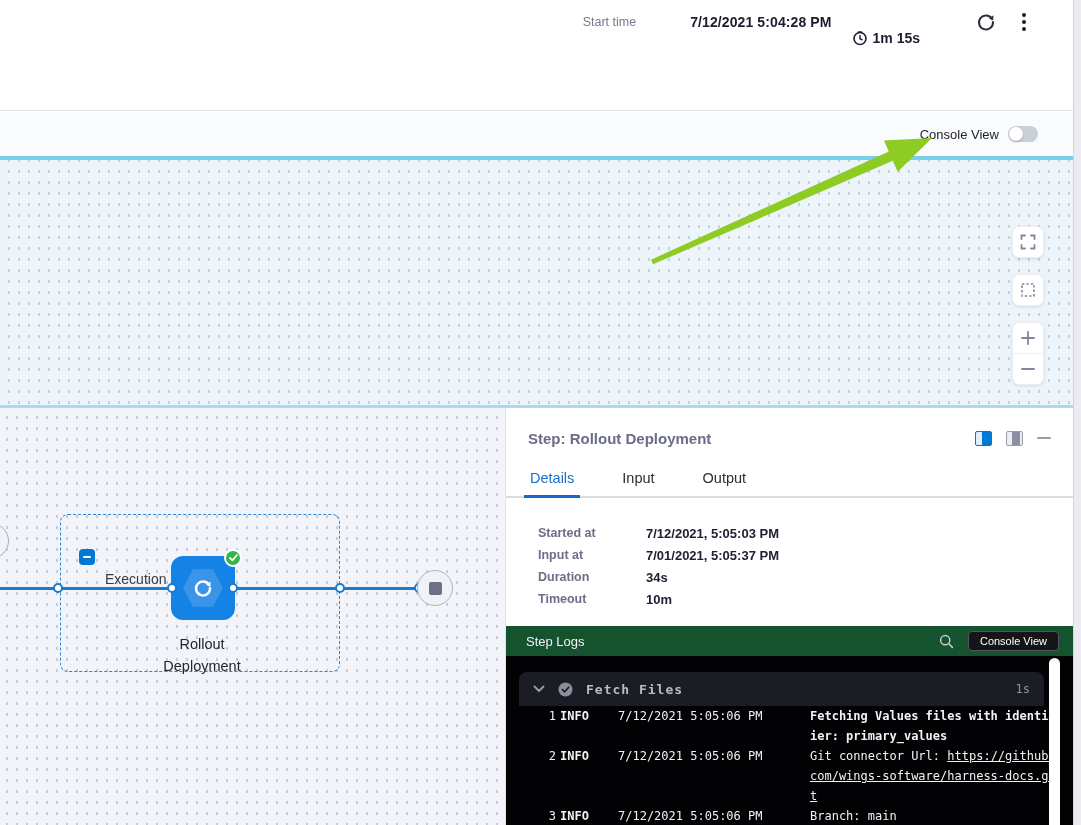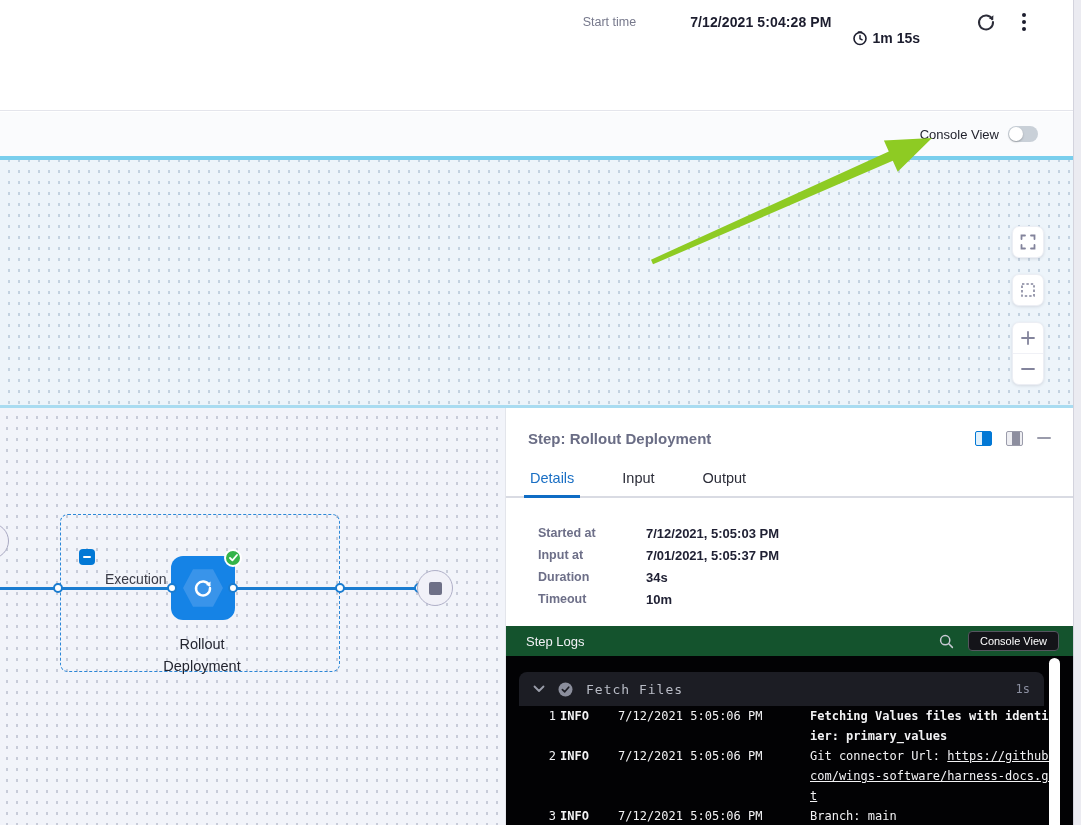--- a/index.html
+++ b/index.html
@@ -110,21 +110,21 @@
                  padding:0 14px 0 20px; color:#f2f2f6; }
   .logs-title { font-size:13px; flex:1; }
   .logs-search { width:26px; height:22px; display:flex; align-items:center; justify-content:center; cursor:pointer; }
   .console-view-btn { margin-left:8px; font-size:11px; color:#fff; background:#141419;
                       border:1px solid #55555f; border-radius:4px; padding:3px 11px; cursor:pointer; }
   .logs-body { height:175px; background:#020204; position:relative; overflow:hidden; }
   .log-section-row { margin:16px 29px 0 13px; height:34px; background:#1c1d24;
                      border-radius:8px 8px 0 0; display:flex; align-items:center;
                      padding:0 14px; gap:13px; cursor:pointer; }
   .section-name { flex:1; font-family:"DejaVu Sans Mono", monospace; font-size:13px;
-                  color:#b9bcc6; letter-spacing:1px; }
+                  color:#b9bcc6; letter-spacing:1px;font-weight:bold; }
   .section-duration { font-family:"DejaVu Sans Mono", monospace; font-size:12px; color:#8b8fa0; }
   .log-lines { padding:0 0 0 36px; }
   .log-line { display:flex; font-family:"DejaVu Sans Mono", monospace; font-size:12px;
               line-height:20px; color:#f2f2f4; }
   .log-num { width:14px; text-align:right; }
   .log-level { width:42px; margin-left:4px;font-weight:bold; }
   .log-time { width:158px; margin-left:16px; }
   .log-msg { width:252px; margin-left:34px; word-break:break-all; white-space:pre-wrap; }
   .log-msg.bold { font-weight:700; }
   .log-link { text-decoration:underline; color:#f2f2f4; cursor:pointer; }

